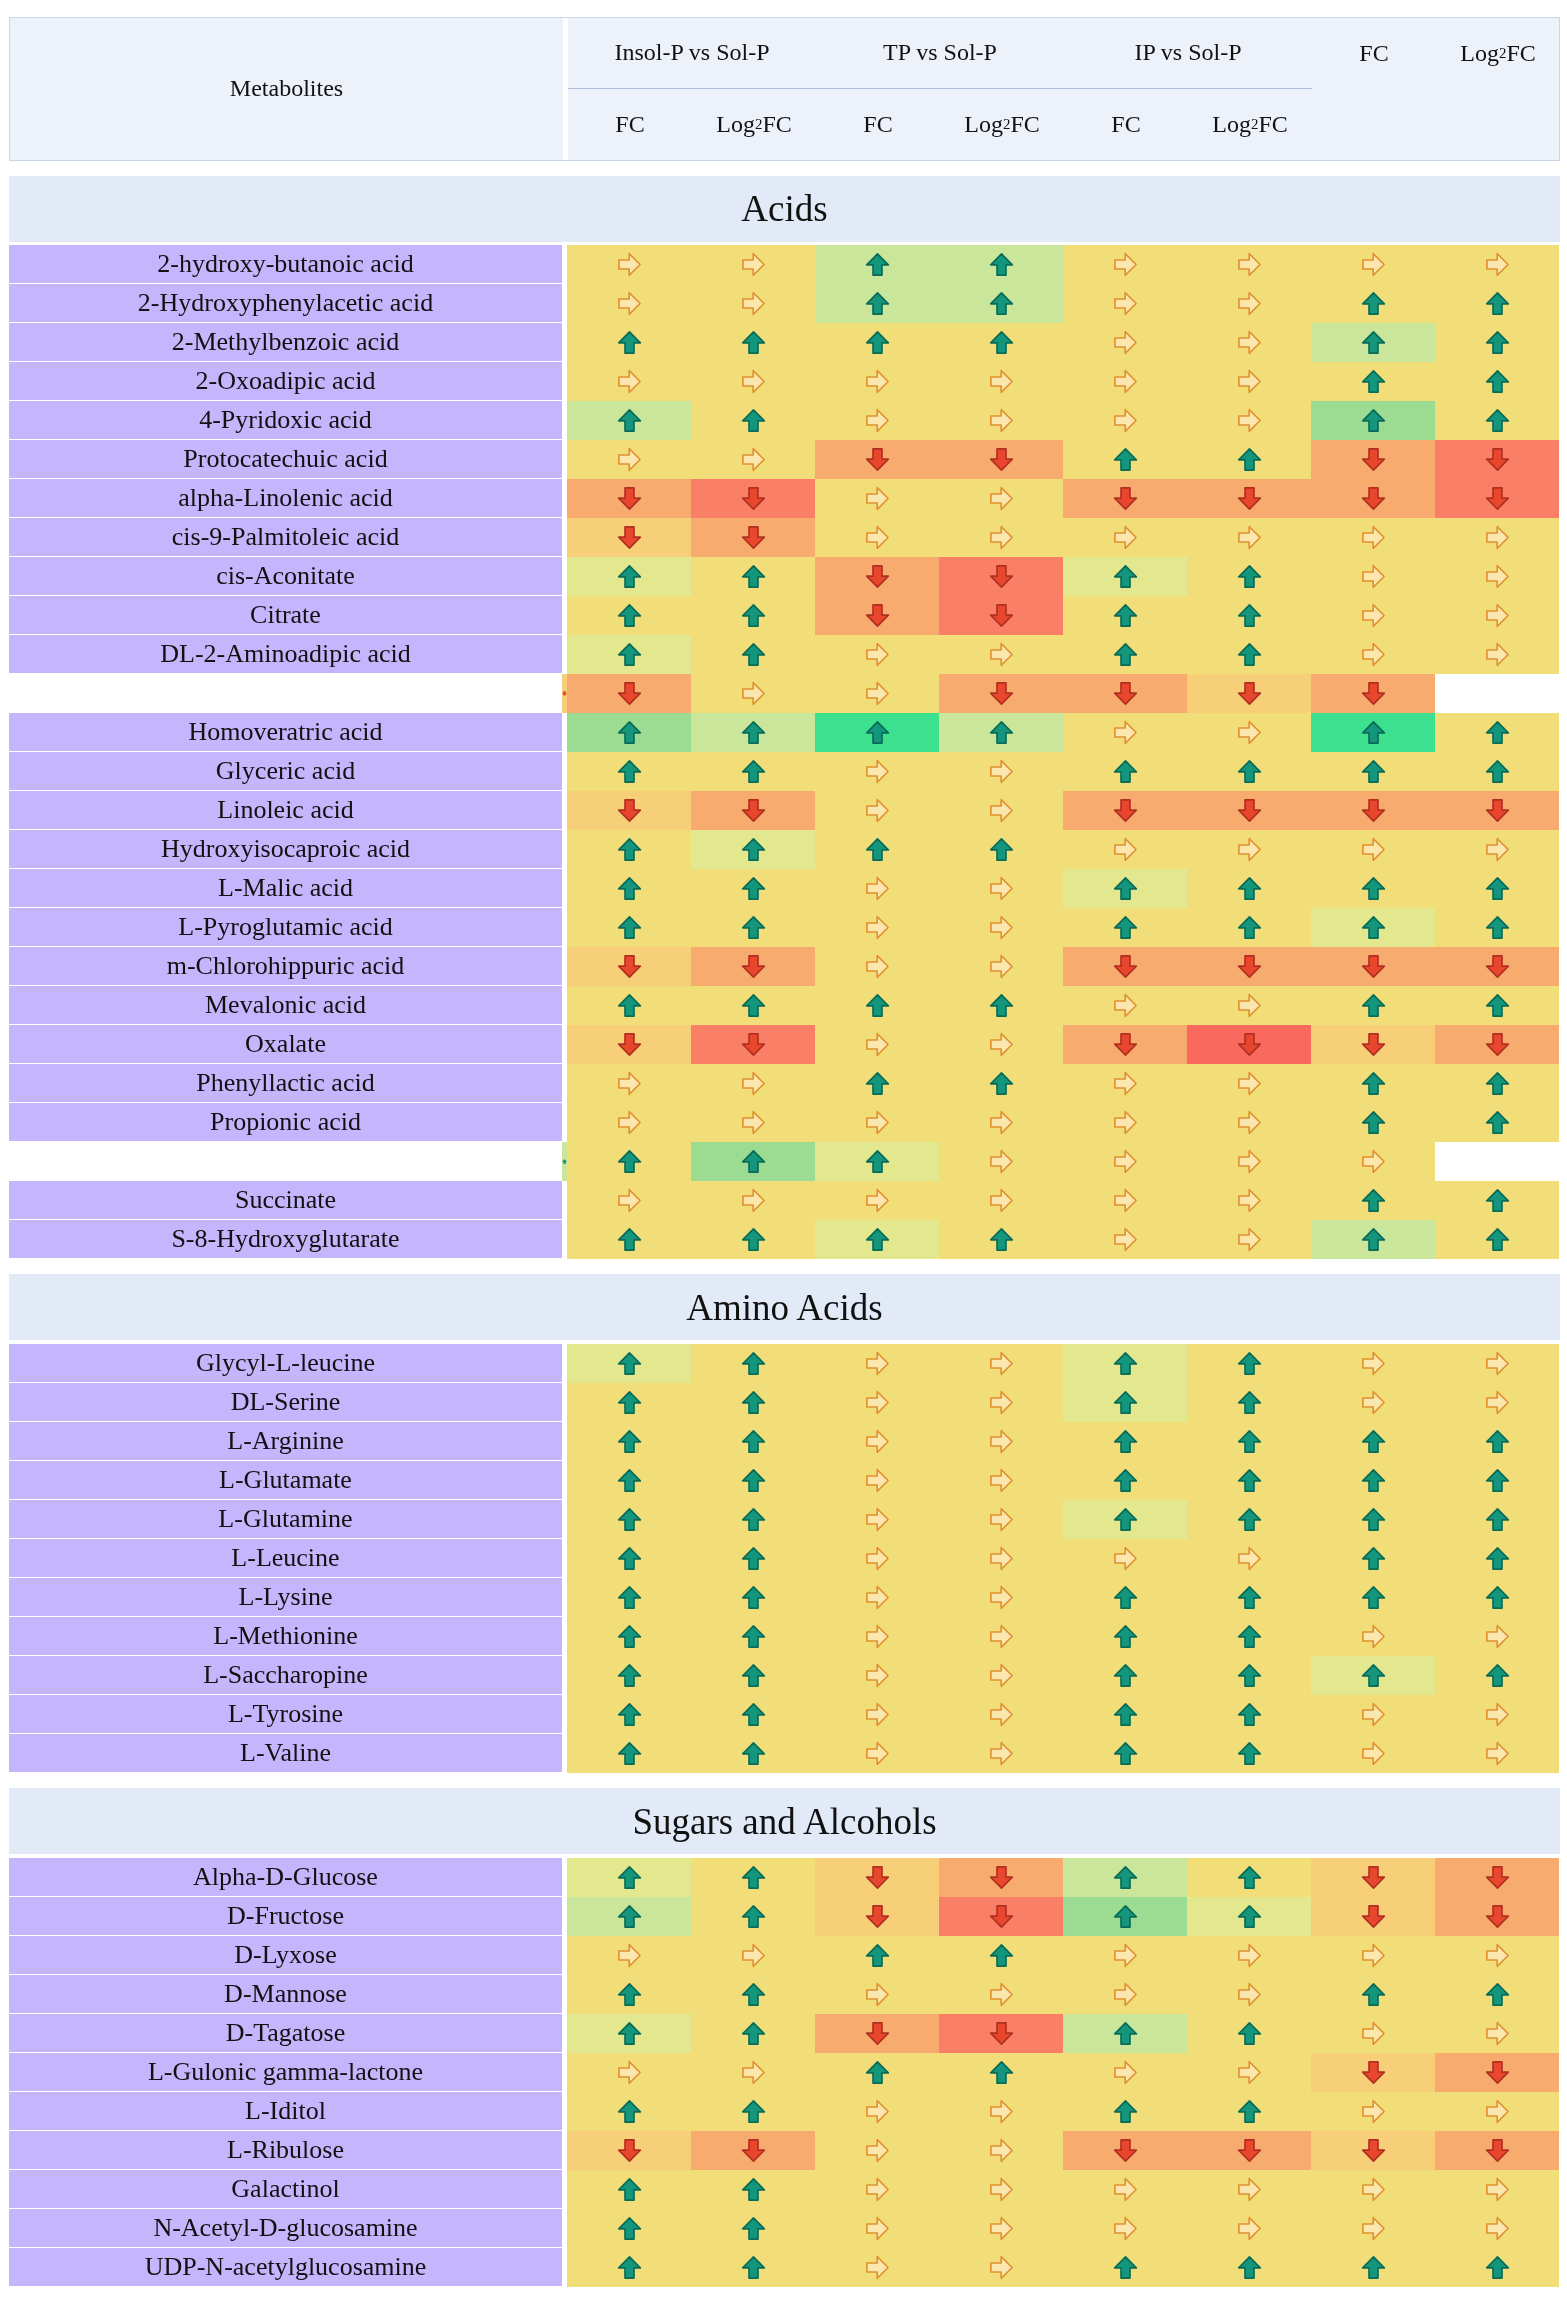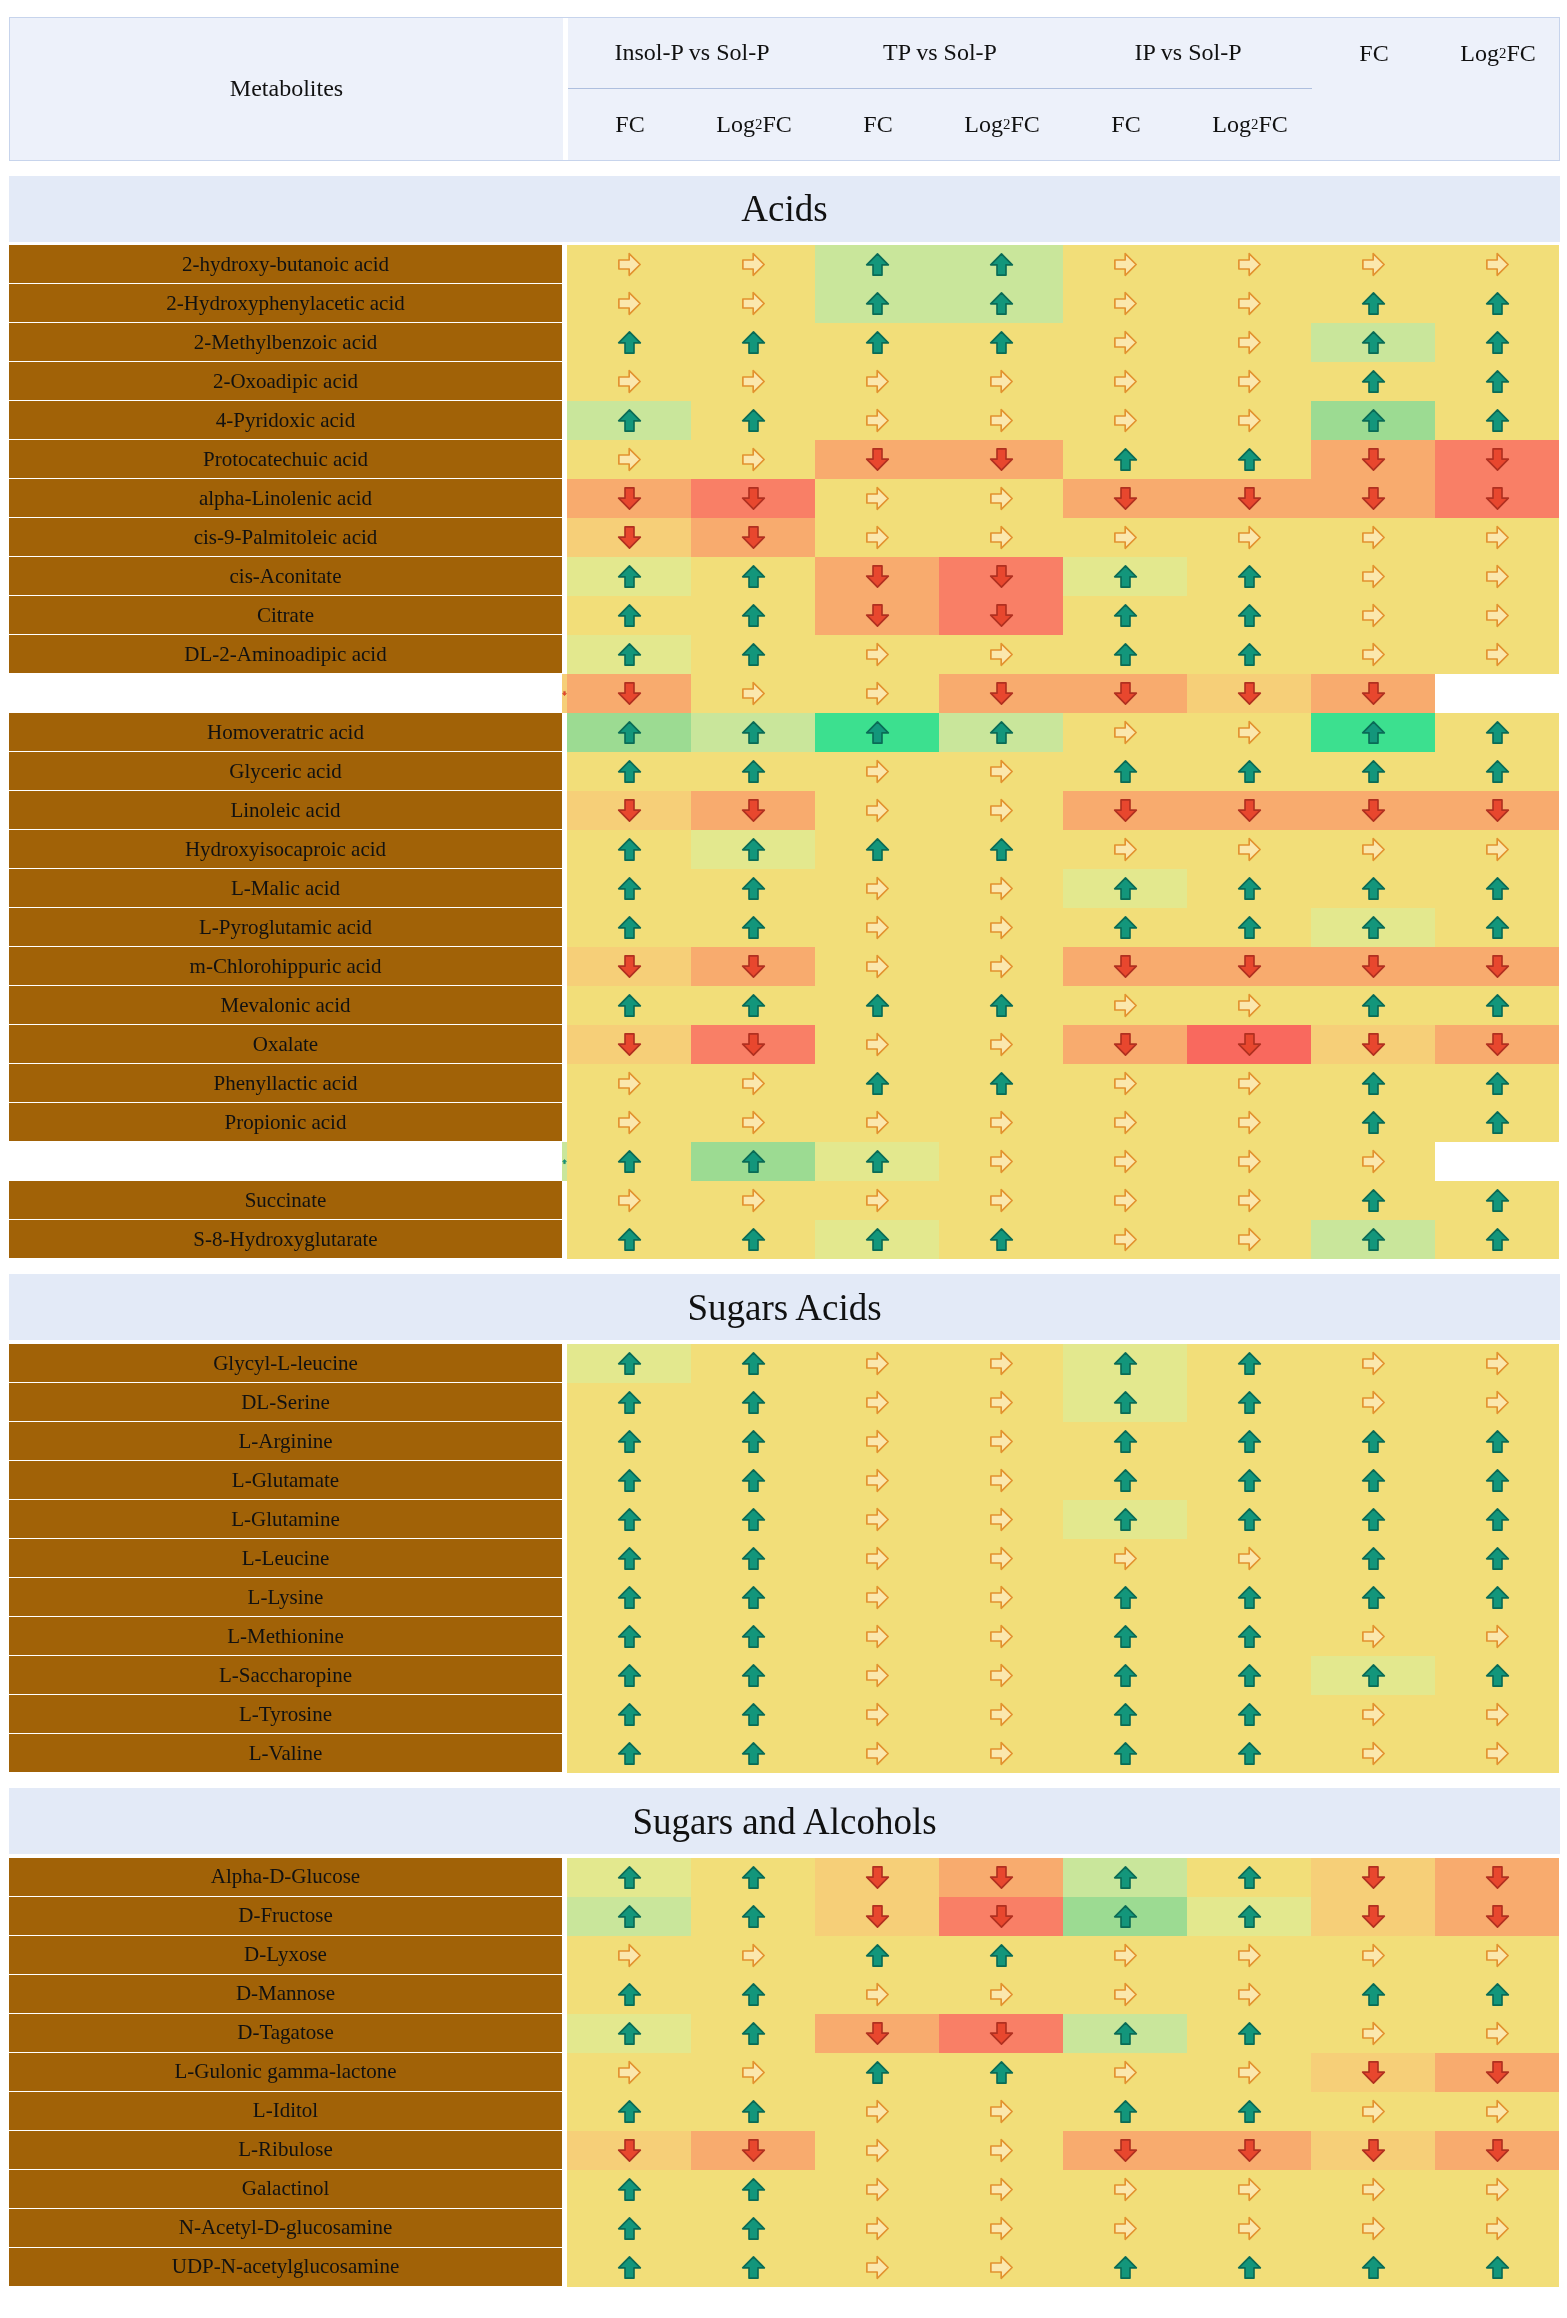--- a/index.html
+++ b/index.html
@@ -50,24 +50,24 @@
     font-size: 37px;
   }
 
   
   .row {
     display: grid;
     grid-template-columns: 553px 5px repeat(8, 124px);
     height: 39px;
   }
   .name-cell {
-    background: #a16207;
+    background: #c4b5fd;
     border-bottom: 1.9px solid #ffffff;
     display: flex; align-items: center; justify-content: center;
-    font-size: 21px;
+    font-size: 26px;
     white-space: nowrap;
   }
   .gap-cell { background: #ffffff; }
   .data-cell {
     display: flex; align-items: center; justify-content: center;
   }
   .arrow { width: 25px; height: 25px; display: block; }
 </style>
 </head>
 <body>
@@ -1261,21 +1261,21 @@
               <path d="M12 1.8 L22.4 12.3 L16.3 12.3 L16.3 22.2 L7.7 22.2 L7.7 12.3 L1.6 12.3 Z" fill="#13967b" stroke="#0a6b56" stroke-width="1.6" stroke-linejoin="round"></path>
             </svg>
           </div>
           <div class="data-cell" style="background: rgb(242, 222, 121);">
             <svg viewBox="0 0 24 24" class="arrow">
               <path d="M12 1.8 L22.4 12.3 L16.3 12.3 L16.3 22.2 L7.7 22.2 L7.7 12.3 L1.6 12.3 Z" fill="#13967b" stroke="#0a6b56" stroke-width="1.6" stroke-linejoin="round"></path>
             </svg>
           </div>
         </div>
       </div>
-      <div class="section-band">Sugars Acids</div>
+      <div class="section-band">Amino Acids</div>
       <div class="rows">
         <div class="row">
           <div class="name-cell">Glycyl-L-leucine</div>
           <div class="gap-cell"></div>
           <div class="data-cell" style="background: rgb(227, 232, 142);">
             <svg viewBox="0 0 24 24" class="arrow">
               <path d="M12 1.8 L22.4 12.3 L16.3 12.3 L16.3 22.2 L7.7 22.2 L7.7 12.3 L1.6 12.3 Z" fill="#13967b" stroke="#0a6b56" stroke-width="1.6" stroke-linejoin="round"></path>
             </svg>
           </div>
           <div class="data-cell" style="background: rgb(242, 222, 121);">

